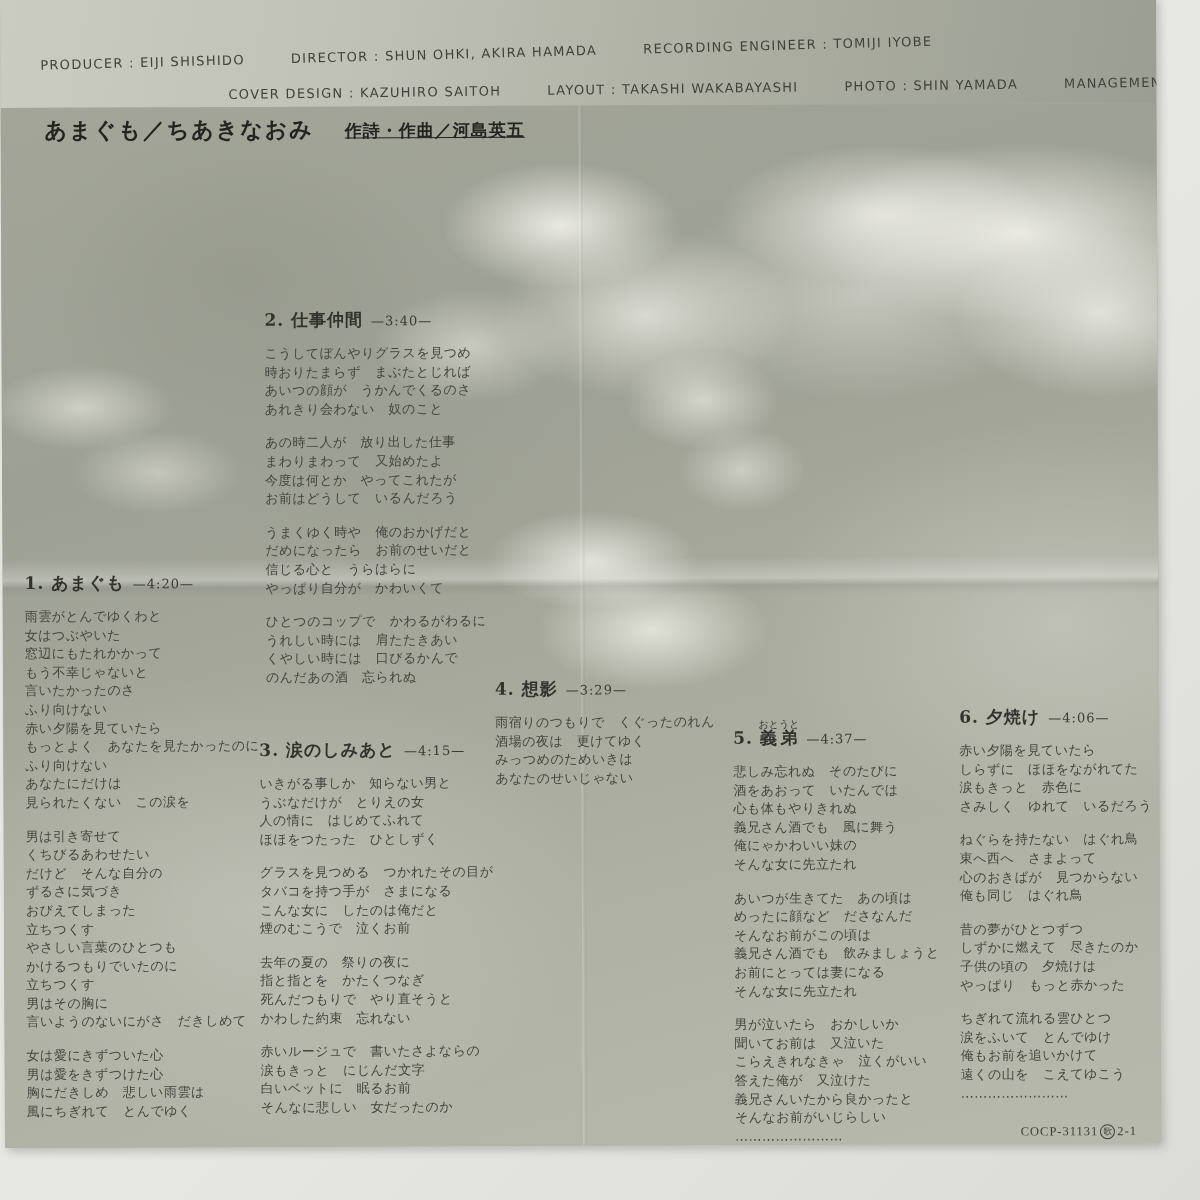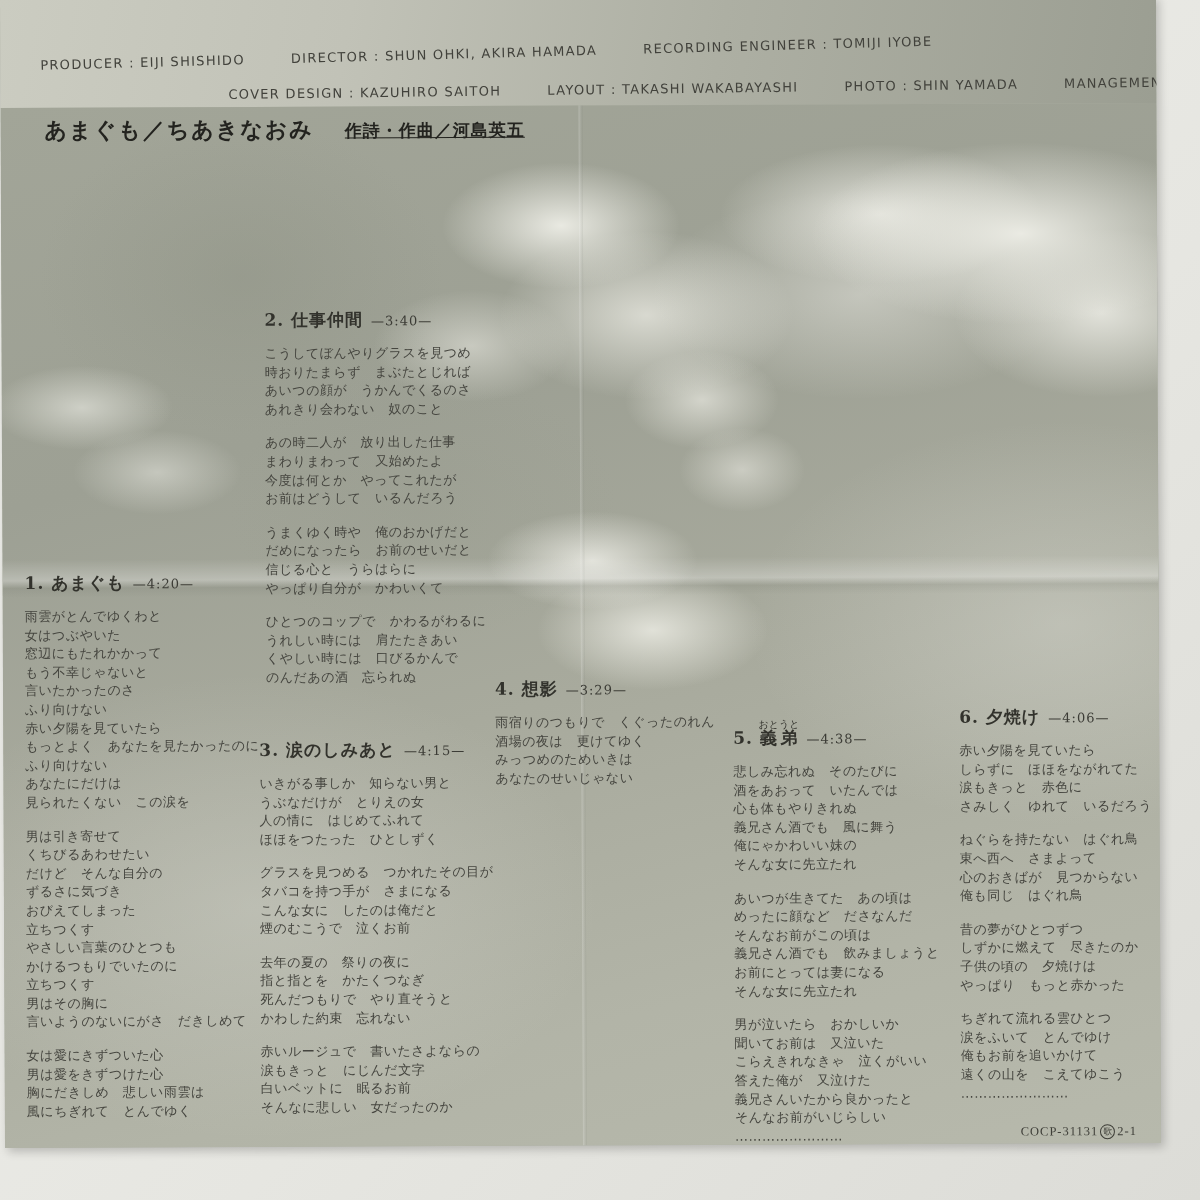--- a/index.html
+++ b/index.html
@@ -188,21 +188,21 @@
   <div class="song song-pos-4">
       <div class="song-heading"><span class="song-title">4. 想影</span><span class="song-time">—3:29—</span></div>
       <div class="stanza">
         <div class="lyric-line">雨宿りのつもりで　くぐったのれん</div>
         <div class="lyric-line">酒場の夜は　更けてゆく</div>
         <div class="lyric-line">みっつめのためいきは</div>
         <div class="lyric-line">あなたのせいじゃない</div>
       </div>
     </div>
   <div class="song song-pos-5">
-      <div class="song-heading"><span class="song-title">5. <ruby>義弟<rt>おとうと</rt></ruby></span><span class="song-time">—4:38—</span></div>
+      <div class="song-heading"><span class="song-title">5. <ruby>義弟<rt>おとうと</rt></ruby></span><span class="song-time">—4:37—</span></div>
       <div class="stanza">
         <div class="lyric-line">悲しみ忘れぬ　そのたびに</div>
         <div class="lyric-line">酒をあおって　いたんでは</div>
         <div class="lyric-line">心も体もやりきれぬ</div>
         <div class="lyric-line">義兄さん酒でも　風に舞う</div>
         <div class="lyric-line">俺にゃかわいい妹の</div>
         <div class="lyric-line">そんな女に先立たれ</div>
       </div>
       <div class="stanza">
         <div class="lyric-line">あいつが生きてた　あの頃は</div>

